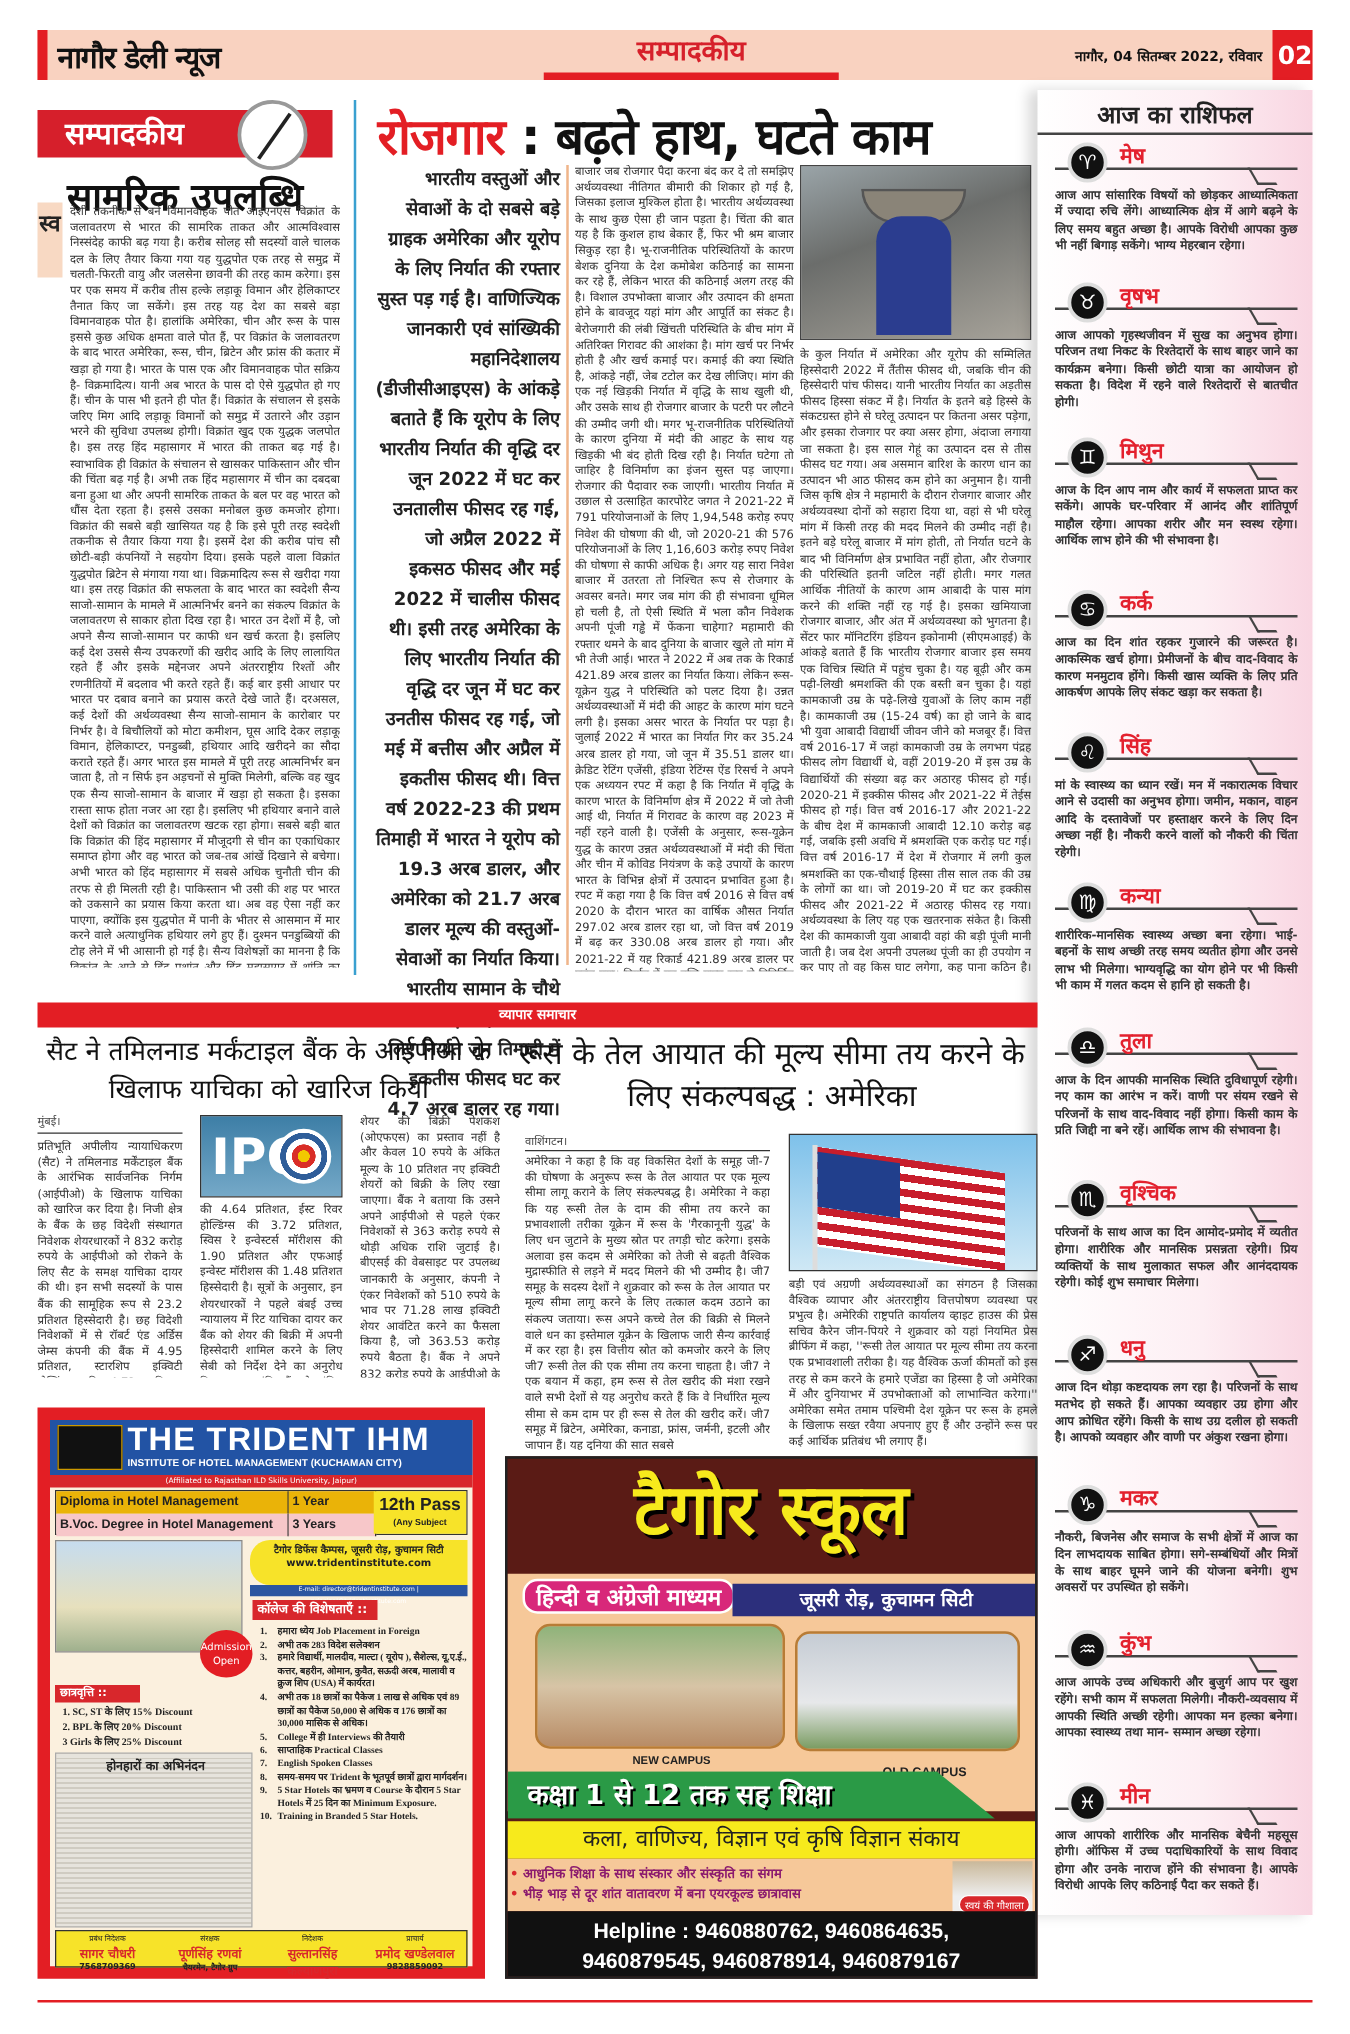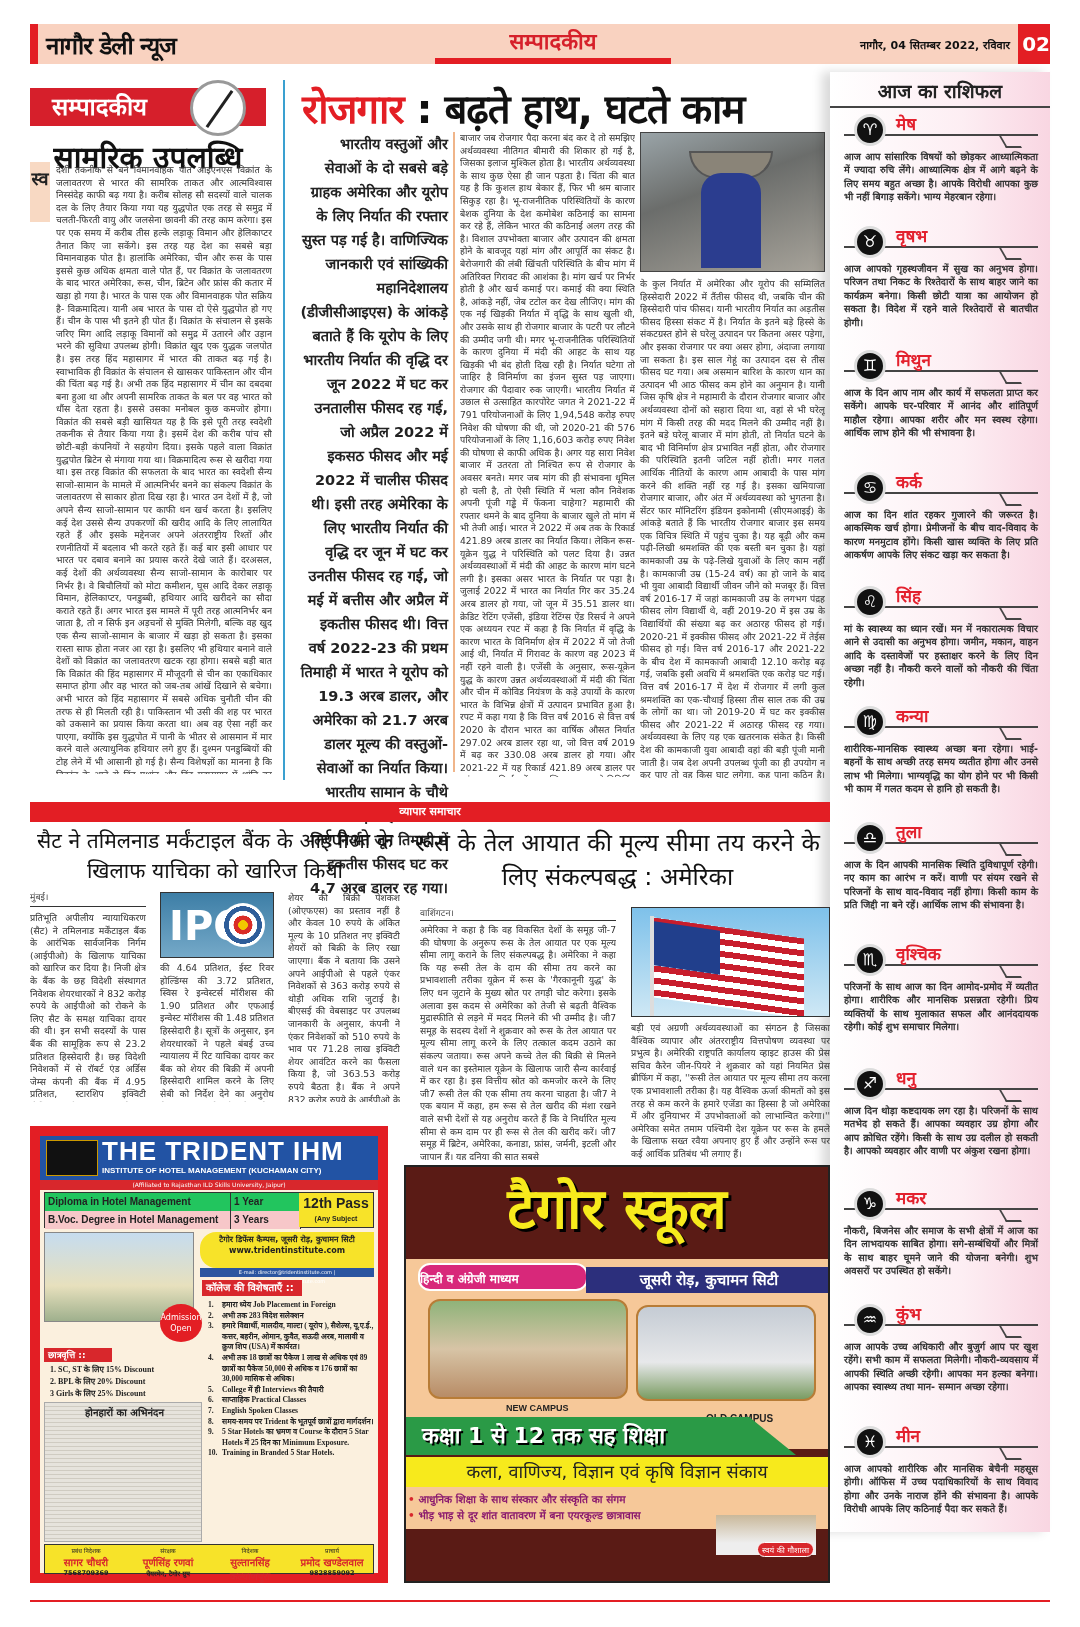--- a/index.html
+++ b/index.html
@@ -56,21 +56,21 @@
 
 .tri{left:30px;top:1126px;width:358px;height:457px;background:#e31e24;padding:10px}
 .tri-in{width:100%;height:100%;background:#fbf0de;position:relative}
 .tri-hd{position:absolute;left:0;top:0;width:100%;height:44px;background:#2253a4;color:#fff}
 .tri-hd .logo{position:absolute;left:6px;top:4px;width:52px;height:36px;background:#111;border:1px solid #c90}
 .tri-hd .t1{position:absolute;left:62px;top:0;font-size:26px;font-weight:bold;font-family:"Liberation Sans",sans-serif;letter-spacing:1px}
 .tri-hd .t2{position:absolute;left:62px;top:30px;font-size:8px;font-weight:bold;font-family:"Liberation Sans",sans-serif}
 .tri-aff{position:absolute;left:0;top:44px;width:100%;height:10px;background:#d8272c;color:#fff;font-size:6px;text-align:center;line-height:10px}
 .tri-tbl{position:absolute;left:4px;top:56px;width:330px;height:36px;font-family:"Liberation Sans",sans-serif;font-weight:bold;font-size:10px;border:1px solid #333}
 .tri-tbl .r{position:absolute;height:18px;line-height:18px;padding-left:3px;border-right:1px solid #333}
-.tri-tbl .yel{background:#22c55e}.tri-tbl .pnk{background:#f7c7c9}
+.tri-tbl .yel{background:#eab308}.tri-tbl .pnk{background:#f7c7c9}
 .tri-tbl .pass{position:absolute;right:0;top:0;width:74px;height:34px;background:#f7e329;text-align:center;font-size:14px;line-height:16px;padding-top:2px}
 .tri-tbl .pass small{display:block;font-size:7px}
 .tri-bld{position:absolute;left:4px;top:96px;width:150px;height:90px;background:linear-gradient(#c6dcef,#e7e0bd 60%,#9fb08d);border:1px solid #888}
 .tri-adm{position:absolute;left:120px;top:168px;width:42px;height:38px;border-radius:50%;background:#e31e24;color:#fff;font-size:8px;text-align:center;line-height:11px;padding-top:8px}
 .tri-addr{position:absolute;left:160px;top:96px;width:174px;height:36px;background:#f7e329;border-radius:16px 0 0 16px;font-size:8px;font-weight:bold;text-align:center;line-height:11px;padding-top:2px}
 .tri-mail{position:absolute;left:160px;top:132px;width:174px;height:9px;background:#2b55a0;color:#fff;font-size:5px;line-height:9px;text-align:center}
 .tri-feat{position:absolute;left:162px;top:144px;width:100px;height:16px;background:#d8272c;color:#fff;font-size:10px;font-weight:bold;padding-left:4px;line-height:16px}
 .tri-list{position:absolute;left:168px;top:164px;width:168px;font-size:7.6px;line-height:10.6px;font-family:"Liberation Serif",serif;font-weight:bold;color:#222;list-style:none}
 .tri-list li{padding-left:14px;position:relative}
 .tri-list li span.n{position:absolute;left:0}
@@ -79,32 +79,32 @@
 .tri-clip{position:absolute;left:4px;top:266px;width:158px;height:140px;background:repeating-linear-gradient(#e6e3dc 0 3px,#cfcbc1 3px 4px);border:1px solid #aaa}
 .tri-clip .hd2{position:absolute;left:40px;top:2px;font-size:10px;font-weight:bold;color:#222}
 .tri-ft{position:absolute;left:4px;top:408px;width:330px;height:30px;background:#f7e329;border:1px solid #333;display:flex;font-size:6px;text-align:center}
 .tri-ft div{flex:1;padding-top:2px}
 .tri-ft .nm{color:#d8272c;font-size:10px;font-weight:bold;display:block}
 .tri-ft .ph{font-weight:bold;font-size:6.5px;display:block}
 
 .tag{left:404px;top:1165px;width:426px;height:418px;background:#5a1b15;border:2px solid #222;overflow:hidden}
 .tag-t{position:absolute;left:0;top:0;width:100%;text-align:center;font-size:56px;font-weight:bold;color:#f7ea1c;text-shadow:3px 3px 0 #000;line-height:84px}
 .tag-mid{position:absolute;left:0;top:92px;width:100%;height:190px;background:#f6c899}
-.tag-m1{position:absolute;left:12px;top:96px;width:170px;height:28px;background:#d8287a;color:#fff;border-radius:12px;font-size:12px;font-weight:bold;line-height:28px;border:2px solid #fff}
+.tag-m1{position:absolute;left:12px;top:96px;width:170px;height:28px;background:#d8287a;color:#fff;border-radius:12px;font-size:18px;font-weight:bold;text-align:center;line-height:28px;border:2px solid #fff}
 .tag-m2{position:absolute;left:180px;top:100px;width:246px;height:26px;background:#2c2f7c;color:#fff;font-size:15px;font-weight:bold;text-align:center;line-height:26px}
 .tag-new{position:absolute;left:22px;top:132px;width:200px;height:100px;background:linear-gradient(#8fb37a,#d7c4a6 50%,#b88c66);border-radius:12px;border:2px solid #b87c36}
 .tag-old{position:absolute;left:230px;top:138px;width:180px;height:96px;background:linear-gradient(#c5ccd4,#e7e8ea 60%,#7a9c62);border-radius:12px;border:2px solid #b87c36}
 .tag-nl{position:absolute;left:100px;top:236px;font-size:9px;font-weight:bold;color:#222;font-family:"Liberation Sans",sans-serif}
 .tag-ol{position:absolute;left:300px;top:246px;font-size:10px;font-weight:bold;color:#222;font-family:"Liberation Sans",sans-serif}
 .tag-g{position:absolute;left:0;top:250px;width:390px;height:38px;background:#2a9a46;clip-path:polygon(0 0,88% 0,100% 100%,0 100%)}
 .tag-gt{position:absolute;left:16px;top:252px;font-size:22px;font-weight:bold;color:#fff;text-shadow:2px 2px 0 #000}
 .tag-y{position:absolute;left:0;top:290px;width:100%;height:30px;background:#f7ea1c;text-align:center;font-size:18px;font-weight:normal;line-height:30px;color:#222}
 .tag-b{position:absolute;left:0;top:320px;width:100%;height:42px;background:#f6c899;font-size:10.5px;font-weight:bold;color:#8b1a6e;padding:4px 0 0 2px;line-height:16px}
 .tag-b span{color:#d8272c}
-.tag-cow{position:absolute;right:12px;top:322px;width:100px;height:40px;background:linear-gradient(#c9b89a,#eee 70%);margin-top:26px;}
+.tag-cow{position:absolute;right:2px;top:322px;width:64px;height:40px;background:linear-gradient(#c9b89a,#eee 70%);}
 .tag-cow .lb{position:absolute;right:2px;bottom:-2px;font-size:8px;background:#d8272c;color:#fff;border-radius:8px;padding:1px 4px;border:1px solid #fff}
 .tag-h{position:absolute;left:0;top:362px;width:100%;height:54px;background:#111;color:#fff;text-align:center;font-family:"Liberation Sans",sans-serif;font-weight:bold;font-size:17px;line-height:24px;padding-top:4px}
 .hr-bot{height:2px;background:#e31e24}
 </style>
 </head>
 <body>
 
 <div class="abs mast">
   <div class="lbar"></div>
   <span class="paper">नागौर डेली न्यूज</span>
@@ -315,15 +315,19 @@
   <div class="tag-g"></div>
   <div class="tag-gt">कक्षा 1 से 12 तक सह शिक्षा</div>
   <div class="tag-y">कला, वाणिज्य, विज्ञान एवं कृषि विज्ञान संकाय</div>
   <div class="tag-b">
     <div><span>• </span><b>आधुनिक शिक्षा के साथ संस्कार और संस्कृति का संगम</b></div>
     <div><span>• </span><b>भीड़ भाड़ से दूर शांत वातावरण में बना एयरकूल्ड छात्रावास</b></div>
   </div>
   <div class="tag-cow">
       <span class="lb">स्वयं की गौशाला</span>
     </div>
+  <div class="tag-h">
+    <div>Helpline : 9460880762, 9460864635,</div>
+    <div>9460879545, 9460878914, 9460879167</div>
+  </div>
 </div>
 
 <div class="abs hr-bot" style="left:30px;top:1600px;width:1020px"></div>
 
 </body></html>

